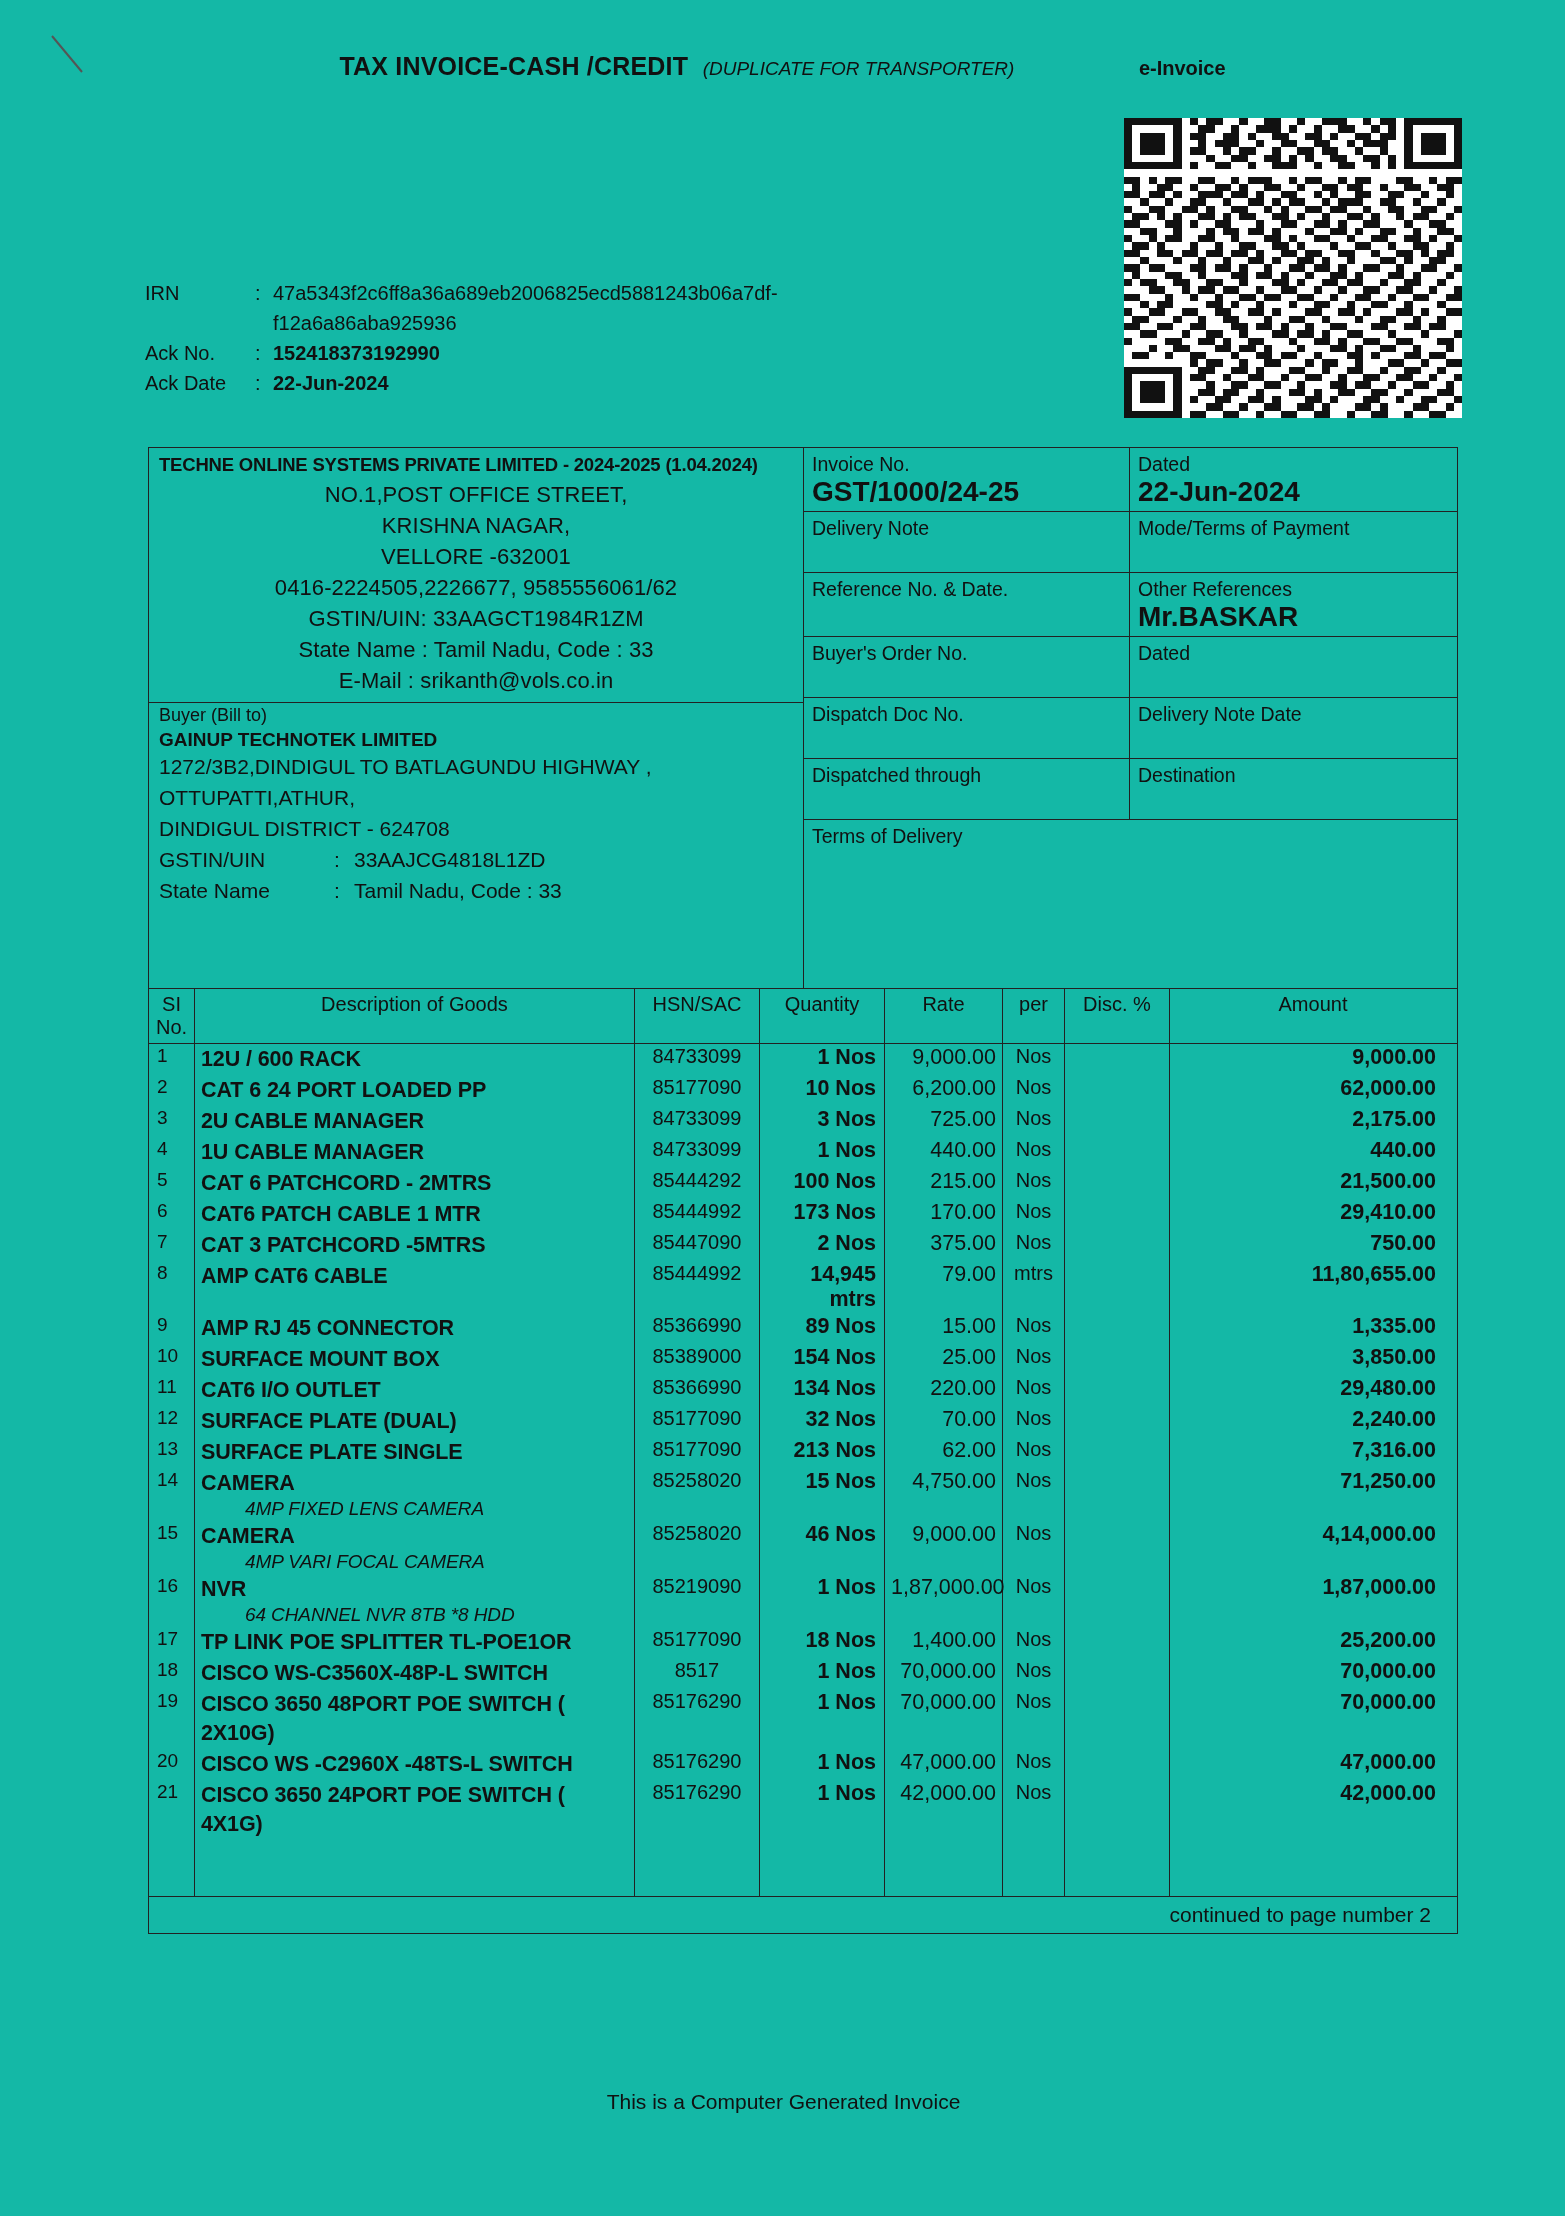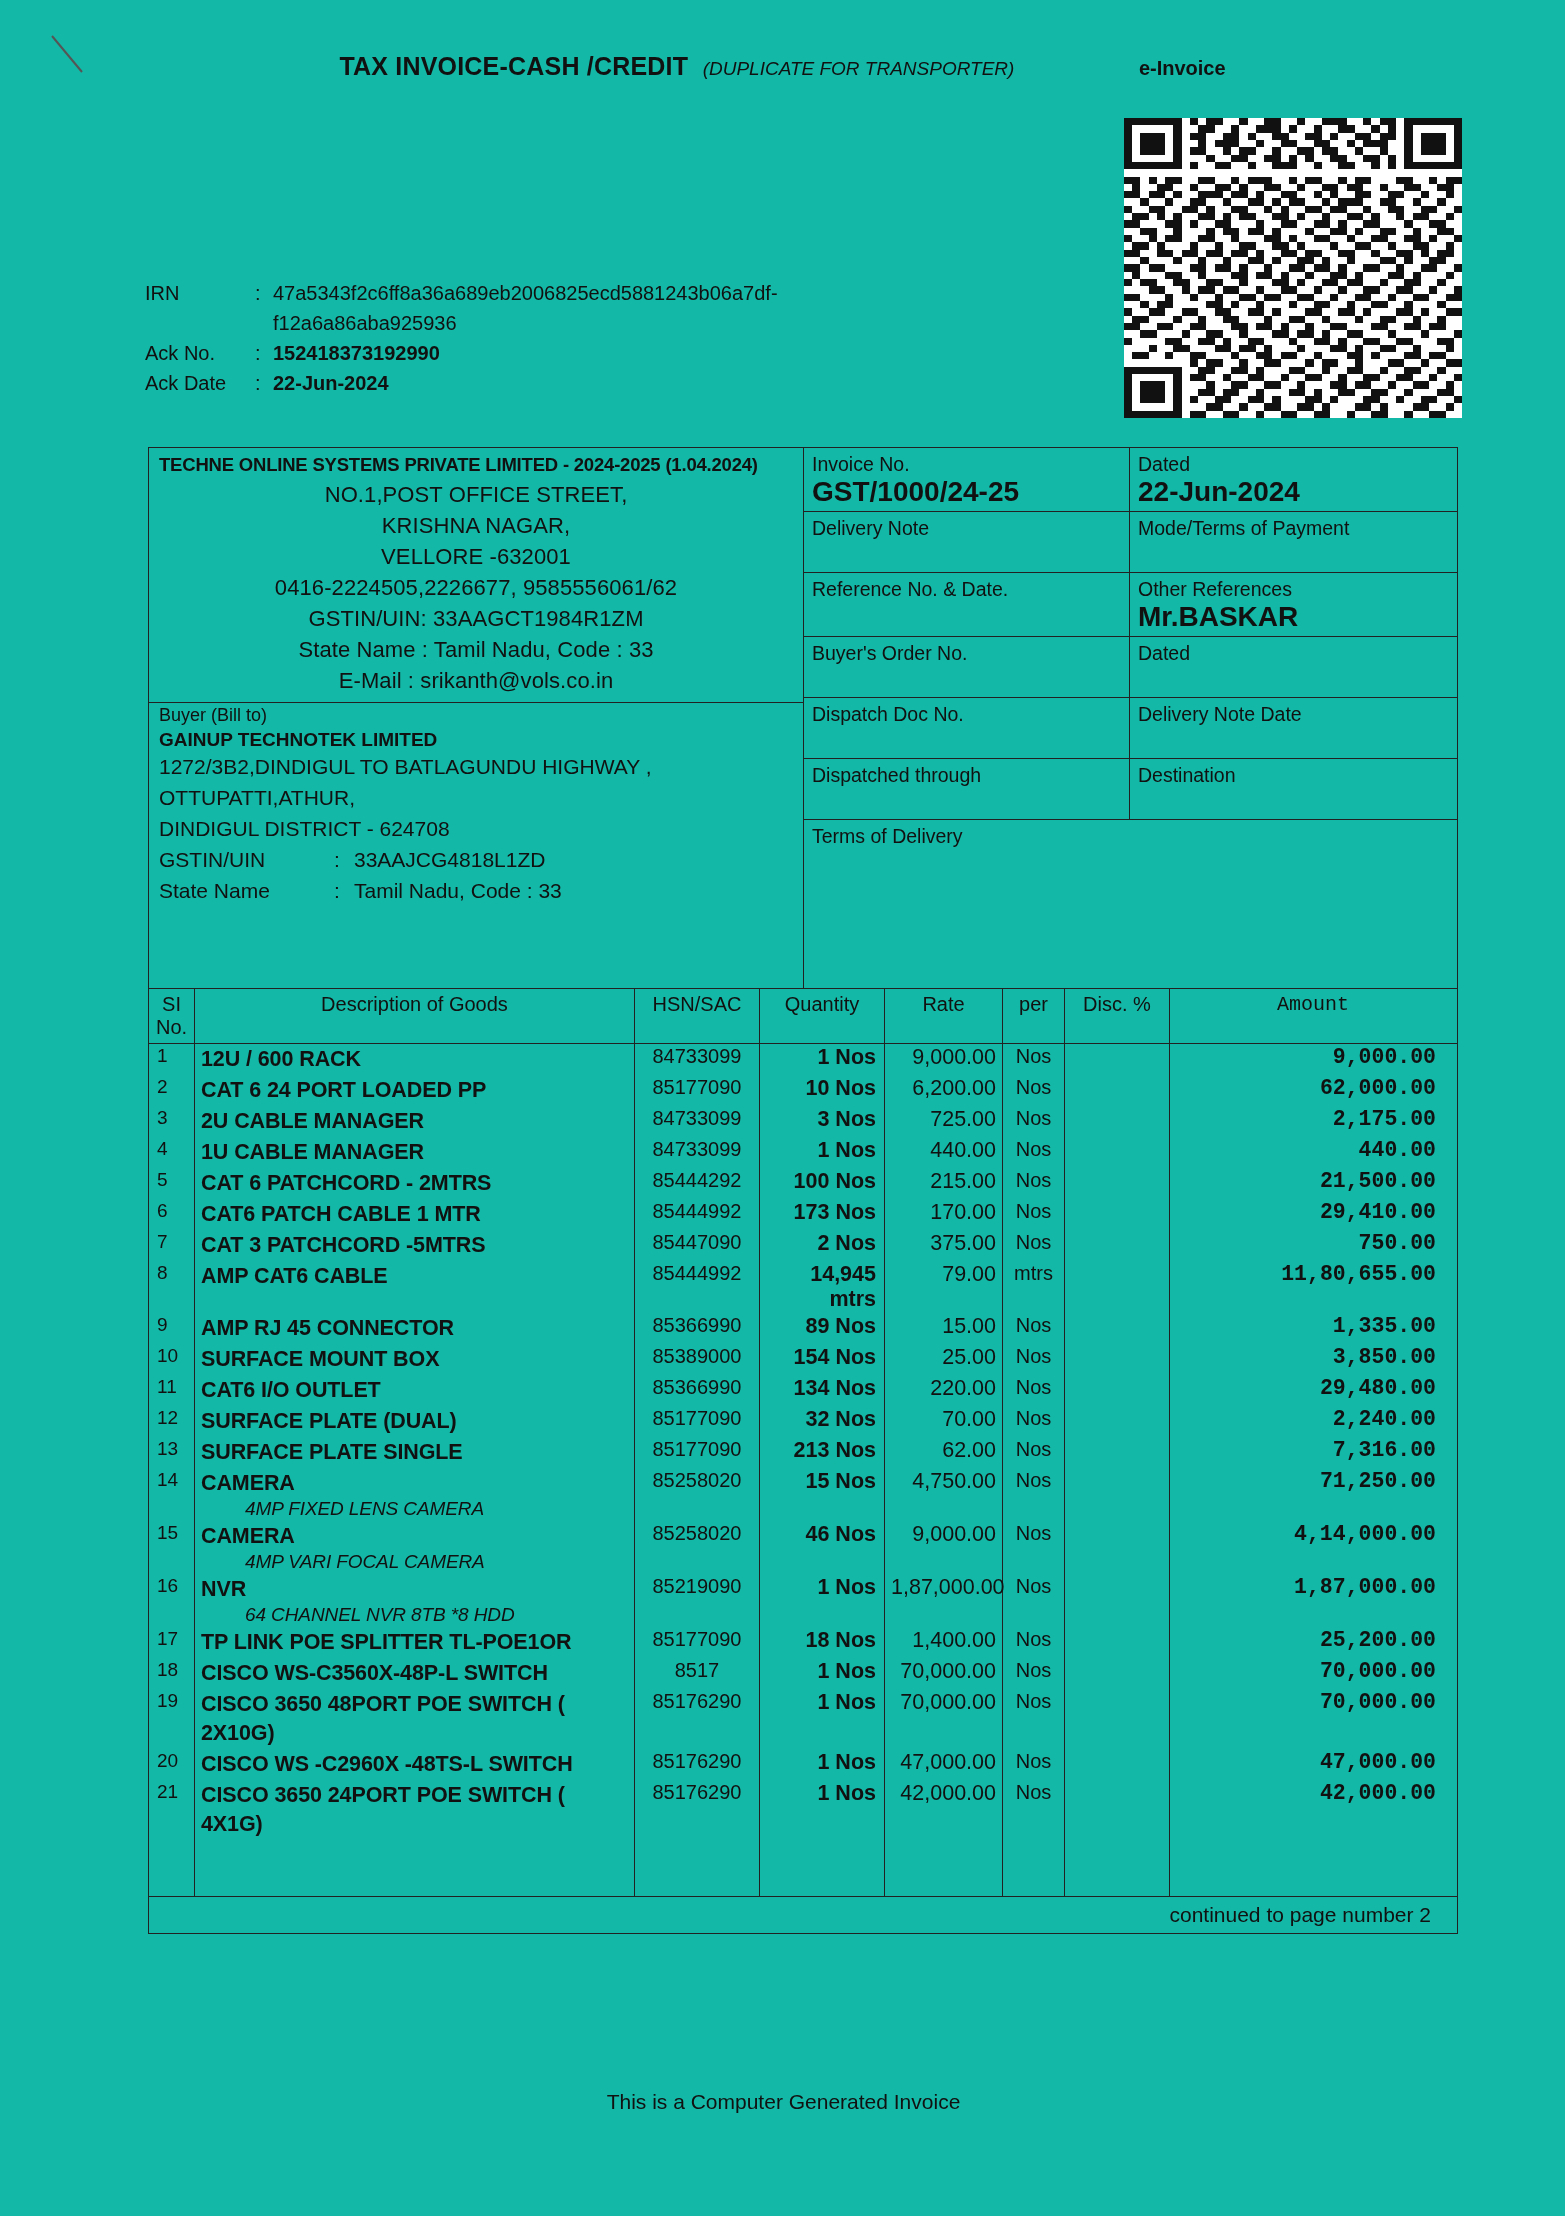--- a/index.html
+++ b/index.html
@@ -156,21 +156,21 @@
     text-align: center;
   }
   .ih:last-child { border-right: none; }
   .c-sl { width: 46px; }
   .c-desc { width: 440px; }
   .c-hsn { width: 125px; }
   .c-qty { width: 125px; }
   .c-rate { width: 118px; }
   .c-per { width: 62px; }
   .c-disc { width: 105px; }
-  .c-amt { width: 286px; font-family: Liberation Mono, monospace; }
+  .c-amt { width: 286px; }
   .ih-sub { font-size: 20px; }
 
   .items-body { position: relative; }
   .irow {
     display: flex;
     font-size: 21.5px;
   }
   .ic {
     box-sizing: border-box;
     border-right: 1.4px solid #222;

